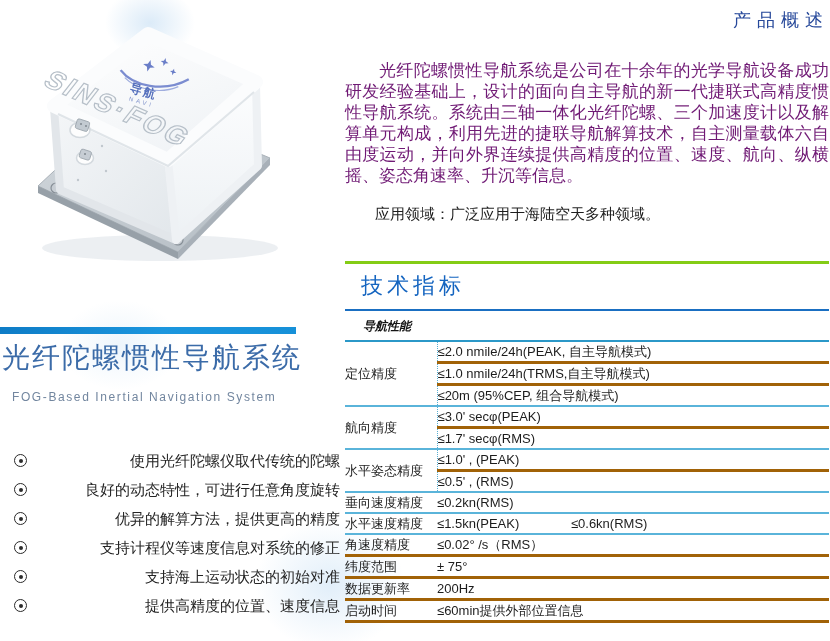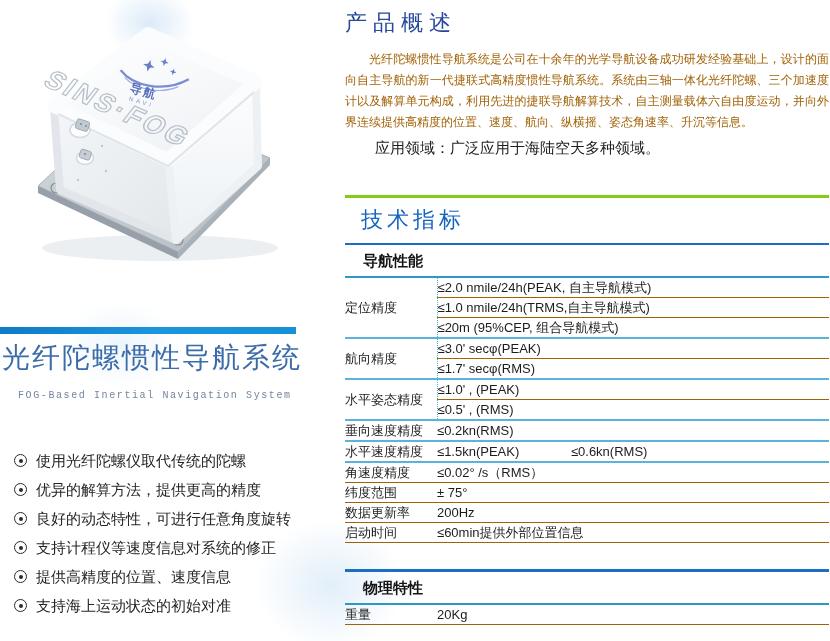--- a/index.html
+++ b/index.html
@@ -17,54 +17,54 @@
 
   
   .product-photo { position:absolute; left:18px; top:8px; width:302px; height:256px; }
 
   .accent-bar { position:absolute; left:0; top:327px; width:296px; height:7px;
                 background:linear-gradient(90deg,#0e7cc6,#1b96de 55%,#1690d8); }
 
   .product-title { position:absolute; left:2px; top:339px; width:330px;
                    font-family:Liberation Sans, sans-serif;
                    font-size:28px; color:#3b6ba8; letter-spacing:2px; font-weight:400; }
-  .product-subtitle { position:absolute; left:18px; top:390px; width:330px;
-                      font-family:Liberation Mono, monospace;
-                      font-size:10px; letter-spacing:1.6px; color:#72869f; }
+  .product-subtitle { position:absolute; left:12px; top:390px; width:330px;
+                      font-family:Liberation Sans, sans-serif;
+                      font-size:12px; letter-spacing:1.6px; color:#72869f; }
 
   .features { position:absolute; left:14px; top:452px; width:326px; list-style:none; }
   .feature-item { display:flex; align-items:flex-start; gap:9px; margin-bottom:12px;
-                  font-size:15px; line-height:17px; color:#252525; font-weight:500; }
+                  font-size:15px; line-height:17px; color:#252525; font-weight:500;justify-content:space-between; }
   .bullet { flex:0 0 auto; width:13px; height:13px; margin-top:2px; border:1.5px solid #2a2a2a;
             border-radius:50%; display:flex; align-items:center; justify-content:center; }
   .bullet-dot { width:4px; height:4px; background:#2a2a2a; border-radius:50%; }
 
   
   .right-col { position:absolute; left:345px; top:0; width:484px; }
 
   .overview-heading { margin-top:8px; font-family:Liberation Sans, sans-serif;
-                      font-size:22px; color:#26489a; letter-spacing:6px; font-weight:500; }
-  .overview-paragraph { margin-top:11px; font-size:12px; line-height:21px; color:#a16207;
+                      font-size:18px; color:#26489a; letter-spacing:6px; font-weight:500;text-align:right; }
+  .overview-paragraph { margin-top:28px; font-size:17px; line-height:21px; color:#701a75;
                         text-align:justify; text-indent:2em; }
-  .application { margin-top:4px; font-size:15px; line-height:21px; color:#1d1d1d; text-indent:2em; }
+  .application { margin-top:17px; font-size:15px; line-height:21px; color:#1d1d1d; text-indent:2em; }
 
   .spec-block { margin-top:37px; }
   .spec-heading { border-top:3px solid #84cc16; border-bottom:2px solid #1a6fc2;
                   padding:7px 0 8px 16px; font-size:22px; color:#1565c0; letter-spacing:4px; }
-  .table-section-title { padding:7px 0 5px 18px; font-size:15px; font-weight:bold; color:#141414;
-                         border-bottom:2px solid #2b98c8; }
+  .table-section-title { padding:7px 0 5px 18px; font-size:12px; font-weight:bold; color:#141414;
+                         border-bottom:2px solid #2b98c8;font-style:italic; }
 
   table.spec-table { width:100%; border-collapse:collapse; table-layout:fixed; }
   table.spec-table col.c-label { width:92px; }
   table.spec-table td { height:15px; padding:2px 0; font-size:13px; line-height:15px;
                         color:#1c1c1c; white-space:nowrap; overflow:visible; vertical-align:middle; }
   td.lbl { padding-left:20px; color:#2e2e2e; font-size:13.5px; }
   td.val { padding-left:85px; }
   td.dotted { border-left:1px dotted #58aed2; }
-  .b-thin { border-bottom:1px solid #a16207; }
+  .b-thin { border-bottom:3px solid #a16207; }
   .b-grp  { border-bottom:2px solid #5ab4da; }
   .gap { margin-left:48px; }
 
   .phys-block { margin-top:26px; }
   .phys-rule { border-top:3px solid #1a6fc2; }
 
   svg text { user-select:none; }
 </style>
 </head>
 <body>
@@ -158,45 +158,45 @@
     <li class="feature-item">
       <span class="bullet">
           <span class="bullet-dot"></span>
         </span>
       <span>使用光纤陀螺仪取代传统的陀螺</span>
     </li>
     <li class="feature-item">
       <span class="bullet">
           <span class="bullet-dot"></span>
         </span>
+      <span>良好的动态特性，可进行任意角度旋转</span>
+    </li>
+    <li class="feature-item">
+      <span class="bullet">
+          <span class="bullet-dot"></span>
+        </span>
       <span>优异的解算方法，提供更高的精度</span>
     </li>
     <li class="feature-item">
       <span class="bullet">
           <span class="bullet-dot"></span>
         </span>
-      <span>良好的动态特性，可进行任意角度旋转</span>
-    </li>
-    <li class="feature-item">
-      <span class="bullet">
-          <span class="bullet-dot"></span>
-        </span>
       <span>支持计程仪等速度信息对系统的修正</span>
     </li>
     <li class="feature-item">
       <span class="bullet">
           <span class="bullet-dot"></span>
         </span>
+      <span>支持海上运动状态的初始对准</span>
+    </li>
+    <li class="feature-item">
+      <span class="bullet">
+          <span class="bullet-dot"></span>
+        </span>
       <span>提供高精度的位置、速度信息</span>
-    </li>
-    <li class="feature-item">
-      <span class="bullet">
-          <span class="bullet-dot"></span>
-        </span>
-      <span>支持海上运动状态的初始对准</span>
     </li>
   </ul>
 
   <div class="right-col">
 
     <h2 class="overview-heading">产品概述</h2>
     <p class="overview-paragraph">光纤陀螺惯性导航系统是公司在十余年的光学导航设备成功研发经验基础上，设计的面向自主导航的新一代捷联式高精度惯性导航系统。系统由三轴一体化光纤陀螺、三个加速度计以及解算单元构成，利用先进的捷联导航解算技术，自主测量载体六自由度运动，并向外界连续提供高精度的位置、速度、航向、纵横摇、姿态角速率、升沉等信息。</p>
     <p class="application">应用领域：广泛应用于海陆空天多种领域。</p>
 
     <div class="spec-block">

